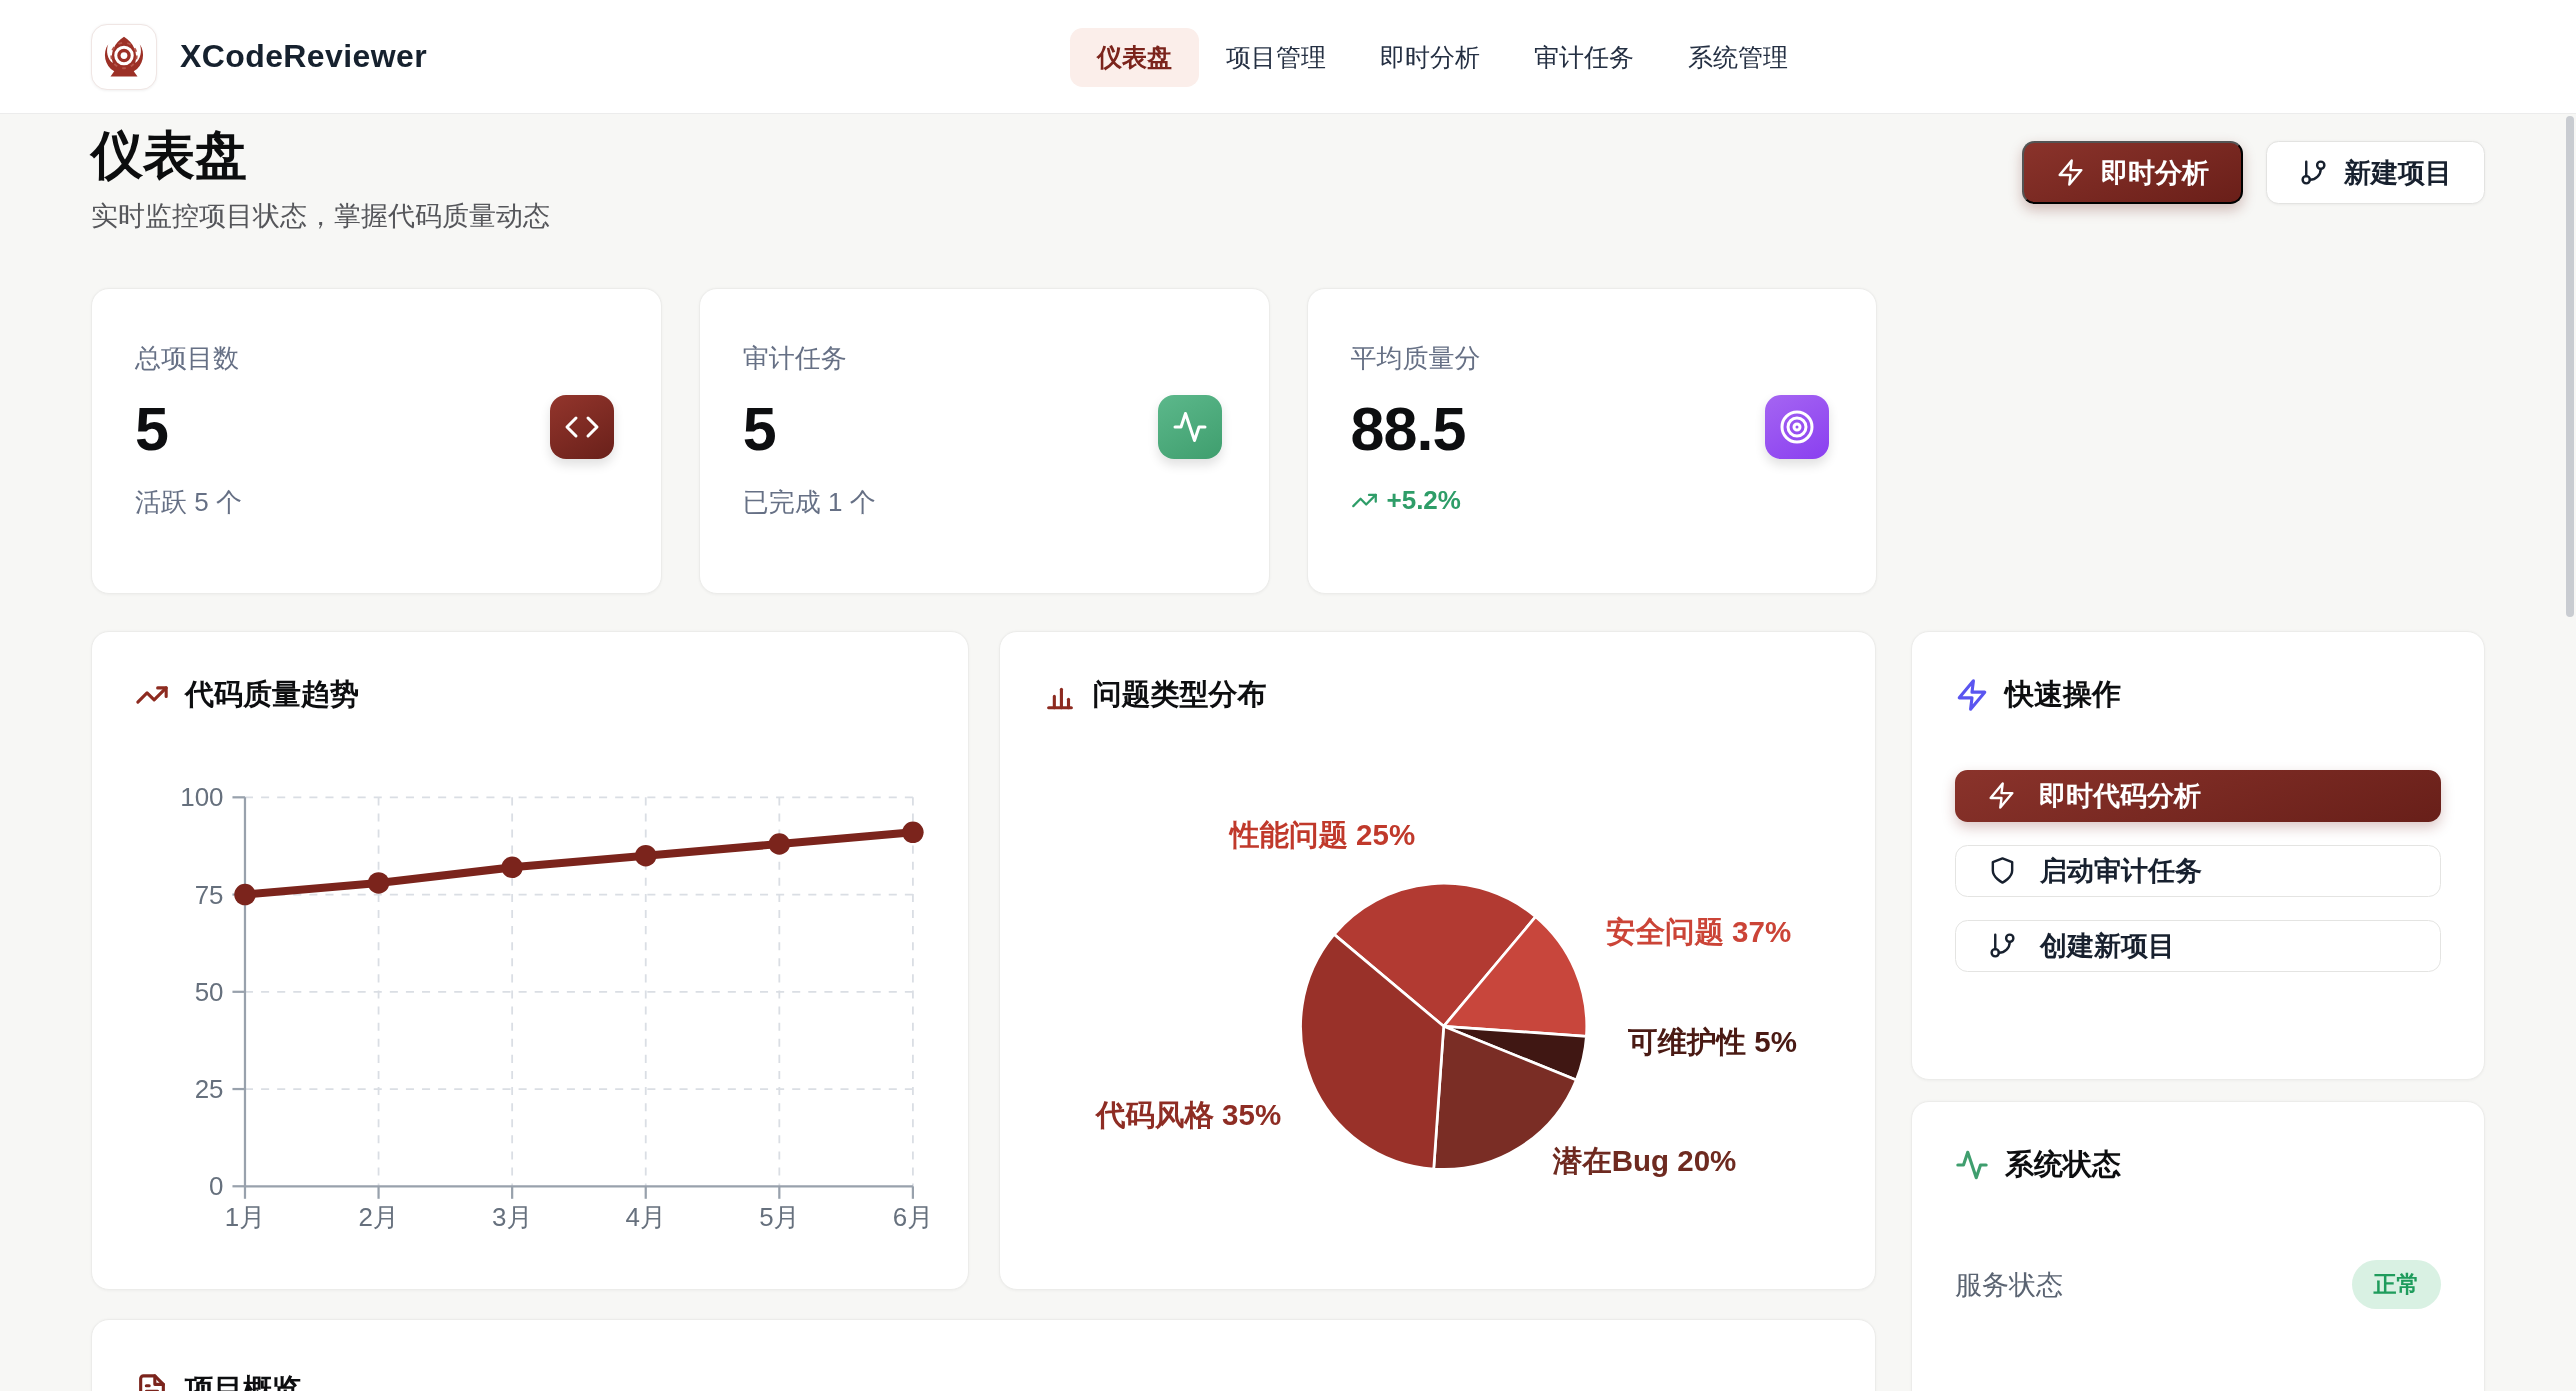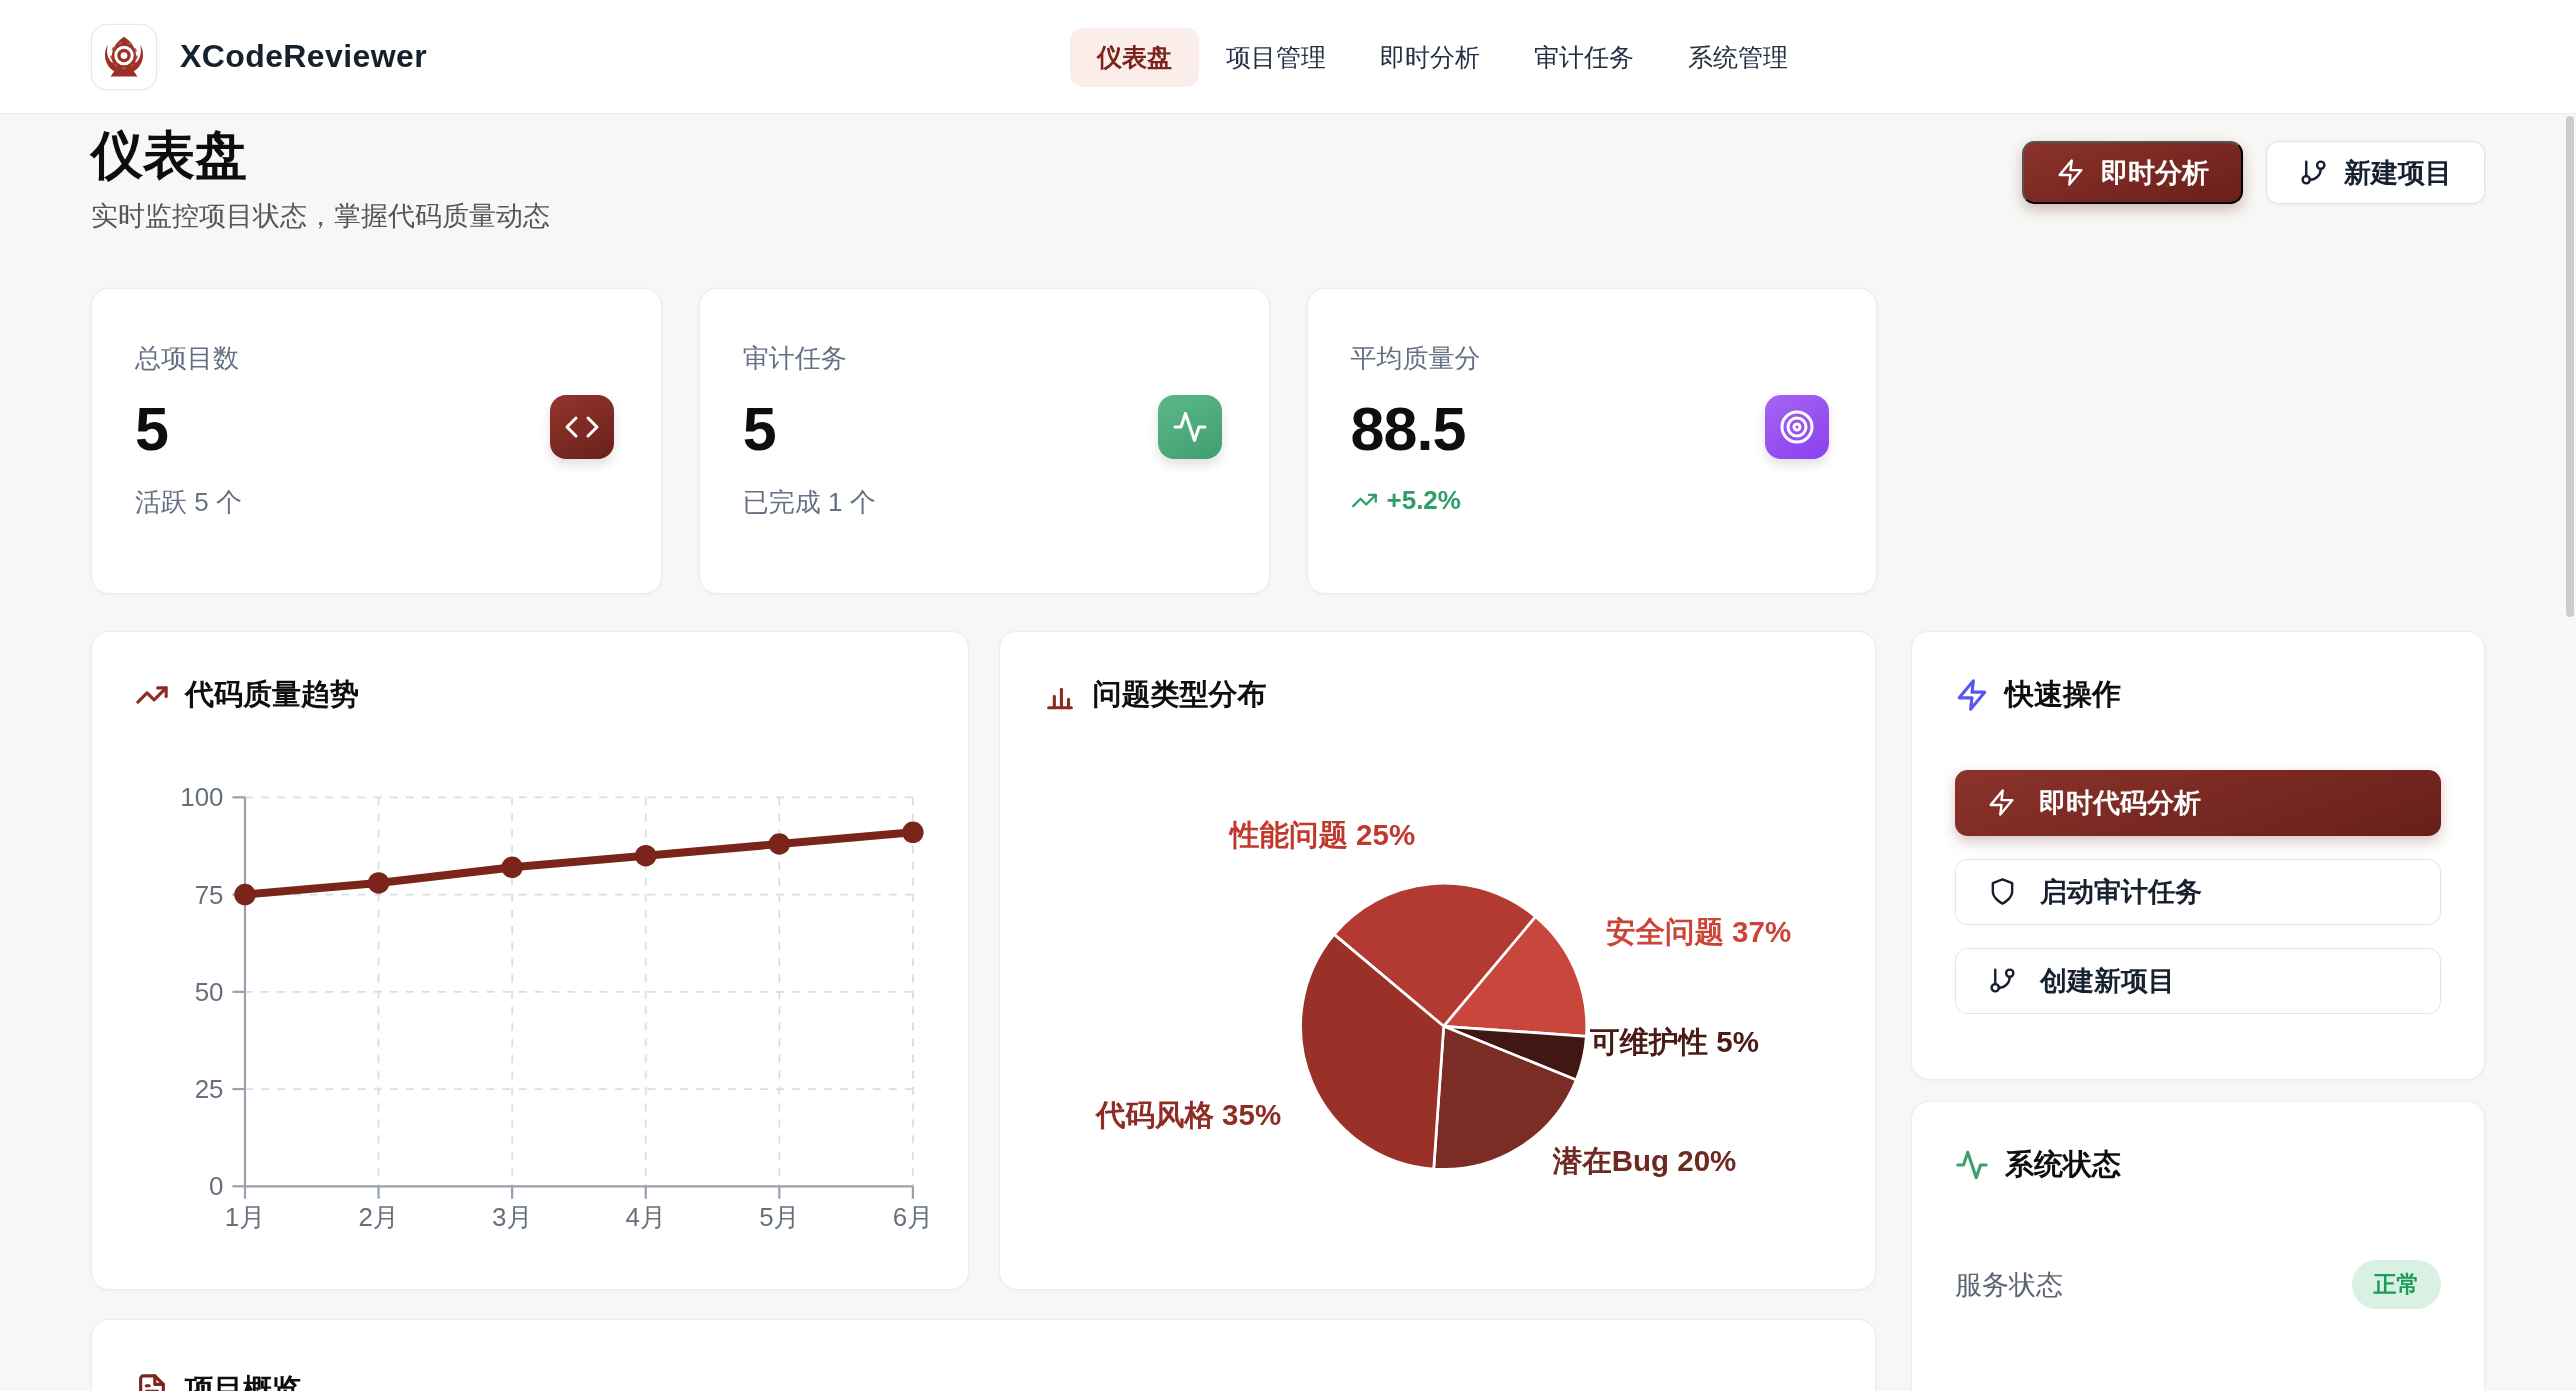--- a/index.html
+++ b/index.html
@@ -53,21 +53,21 @@
 
   .pie-body { position:absolute; inset:0; }
   .pie-label { position:absolute; transform:translate(-50%,-50%); font-size:29.5px; font-weight:700; white-space:nowrap; }
 
   .overview-card { margin-top:29.5px; height:268px; padding:50px 43px; }
 
   
   .side-col { display:flex; flex-direction:column; gap:21.5px; }
   .quick-card { height:449px; padding:43px; }
   .qa-list { margin-top:55px; display:flex; flex-direction:column; gap:23px; }
-  .qa-btn { height:66px; border-radius:12.5px; display:flex; align-items:center; gap:23px; padding:0 32px;
+  .qa-btn { height:52px; border-radius:12.5px; display:flex; align-items:center; gap:23px; padding:0 32px;
             font-size:27px; font-weight:600; cursor:pointer; background:#fff; border:0.9px solid #e4e4e2; color:#17202e; }
   .qa-btn.primary { background:linear-gradient(160deg,#8a332b 0%,#681f19 100%); border:none; color:#fff;
                     box-shadow:0 5.4px 12.5px rgba(110,32,26,.25); }
 
   .status-card { height:358px; padding:43px; }
   .status-rows { margin-top:75px; display:flex; flex-direction:column; gap:39px; }
   .status-row { display:flex; align-items:center; justify-content:space-between; }
   .status-label { font-size:27px; color:#5b6472; }
   .status-badge { background:#d9f1e3; color:#1f9c5c; font-size:23px; font-weight:700;
                   padding:9px 21.5px; border-radius:894px; }
@@ -253,21 +253,21 @@
           <div class="pie-body">
             <svg id="pie-chart" width="882" height="659" viewBox="0 0 986 737" style="position:absolute;inset:0;">
                 <path d="M 496 441 L 373.4328891009635 338.1539824501537 A 160 160 0 0 1 598.8460175498462 318.4328891009635 Z" fill="#b23a32" stroke="#ffffff" stroke-width="3" stroke-linejoin="round"></path>
                 <path d="M 496 441 L 598.8460175498462 318.4328891009635 A 160 160 0 0 1 655.6102480415718 452.1610357990601 Z" fill="#c8463c" stroke="#ffffff" stroke-width="3" stroke-linejoin="round"></path>
                 <path d="M 496 441 L 655.6102480415718 452.1610357990601 A 160 160 0 0 1 644.349416730686 500.9370549465459 Z" fill="#401713" stroke="#ffffff" stroke-width="3" stroke-linejoin="round"></path>
                 <path d="M 496 441 L 644.349416730686 500.9370549465459 A 160 160 0 0 1 484.83896420094004 600.6102480415718 Z" fill="#7a2d25" stroke="#ffffff" stroke-width="3" stroke-linejoin="round"></path>
                 <path d="M 496 441 L 484.83896420094004 600.6102480415718 A 160 160 0 0 1 373.4328891009635 338.1539824501537 Z" fill="#993129" stroke="#ffffff" stroke-width="3" stroke-linejoin="round"></path>
               </svg>
             <div class="pie-label" style="left: 323px; top: 204px; color: rgb(192, 57, 43);">性能问题 25%</div>
             <div class="pie-label" style="left: 699px; top: 301px; color: rgb(203, 68, 55);">安全问题 37%</div>
-            <div class="pie-label" style="left: 675px; top: 411px; color: rgb(74, 26, 20);">可维护性 5%</div>
+            <div class="pie-label" style="left: 713px; top: 411px; color: rgb(74, 26, 20);">可维护性 5%</div>
             <div class="pie-label" style="left: 645px; top: 530px; color: rgb(110, 42, 32);">潜在Bug 20%</div>
             <div class="pie-label" style="left: 189px; top: 484px; color: rgb(142, 45, 36);">代码风格 35%</div>
           </div>
         </div>
       </div>
 
       <div class="card overview-card">
         <div class="card-title-row">
           <span class="ic">
             <svg width="34" height="34" viewBox="0 0 24 24" fill="none" stroke="#7b241c" stroke-width="2.2" stroke-linecap="round" stroke-linejoin="round">

